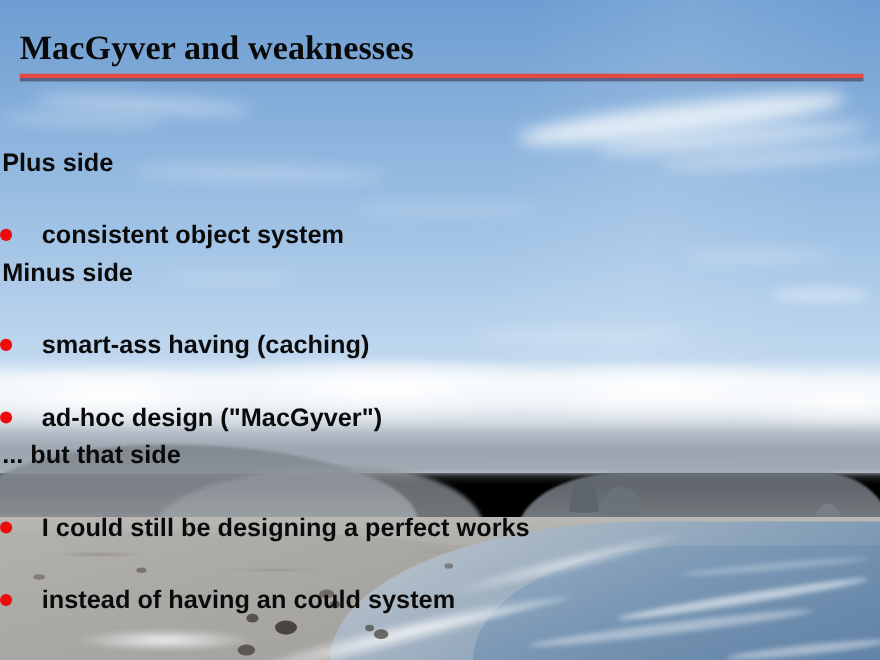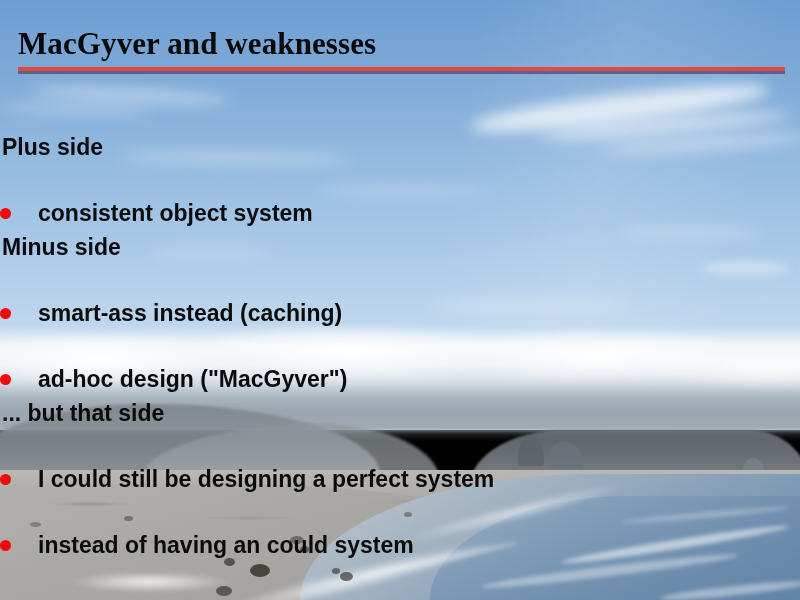--- a/index.html
+++ b/index.html
@@ -307,22 +307,22 @@
 
   <div class="content">
     <div class="title">MacGyver and weaknesses</div>
 
     <div class="rule"></div>
 
     <div class="body" id="body-list">
         <div class="line level0"><span class="txt">Plus side</span></div>
         <div class="line level1"><span class="bullet"></span><span class="txt">consistent object system</span></div>
         <div class="line level0"><span class="txt">Minus side</span></div>
-        <div class="line level1"><span class="bullet"></span><span class="txt">smart-ass instead (caching)</span></div>
+        <div class="line level1"><span class="bullet"></span><span class="txt">smart-ass having (caching)</span></div>
         <div class="line level1"><span class="bullet"></span><span class="txt">ad-hoc design ("MacGyver")</span></div>
         <div class="line level0"><span class="txt">... but that side</span></div>
-        <div class="line level1"><span class="bullet"></span><span class="txt">I could still be designing a perfect system</span></div>
+        <div class="line level1"><span class="bullet"></span><span class="txt">I could still be designing a perfect works</span></div>
         <div class="line level1"><span class="bullet"></span><span class="txt">instead of having an could system</span></div>
         <div class="line level1"><span class="bullet"></span></div>
       </div>
   </div>
 
 </div>
 
 </body></html>

